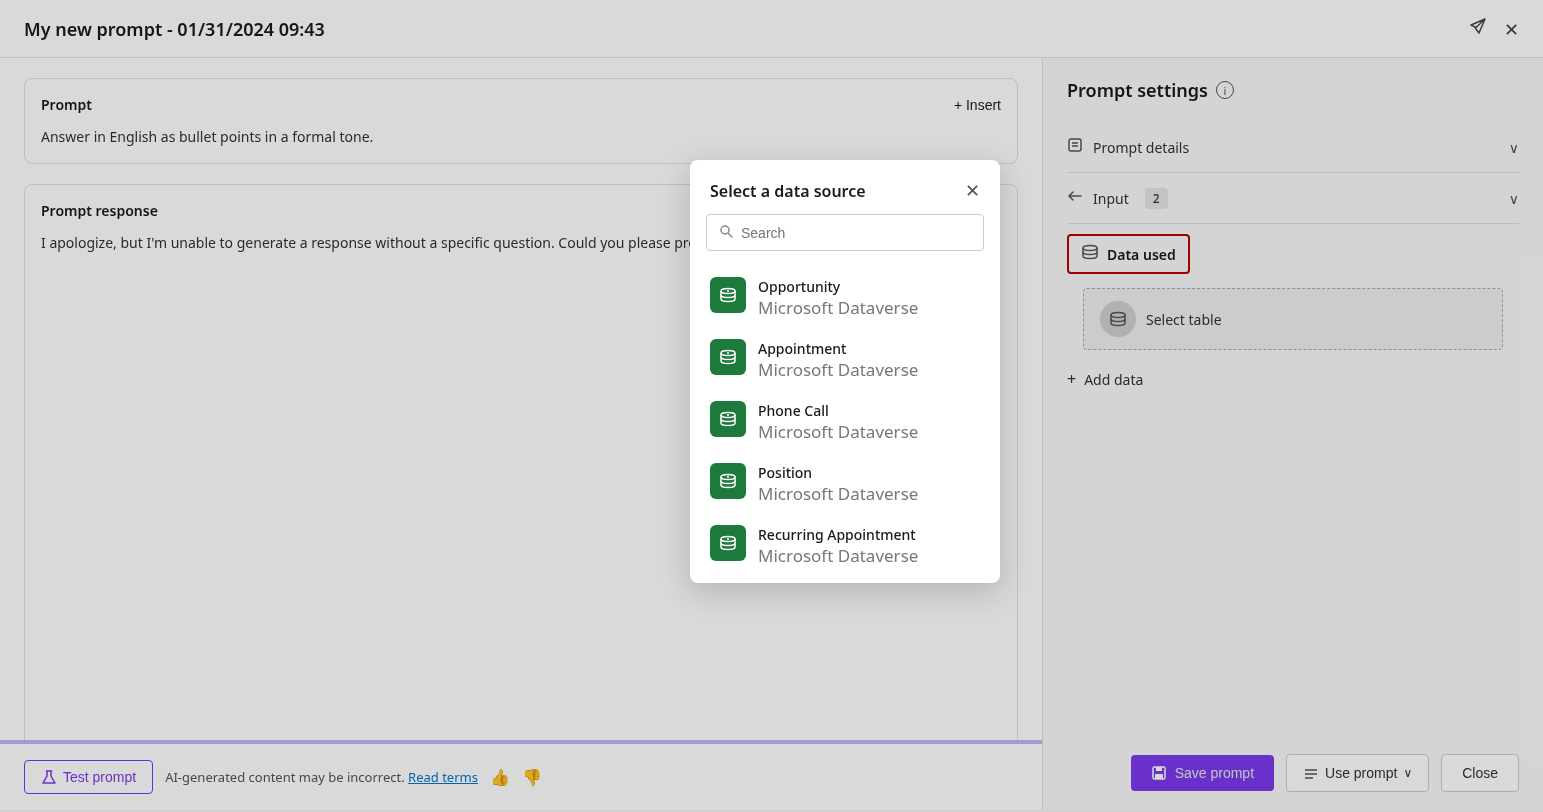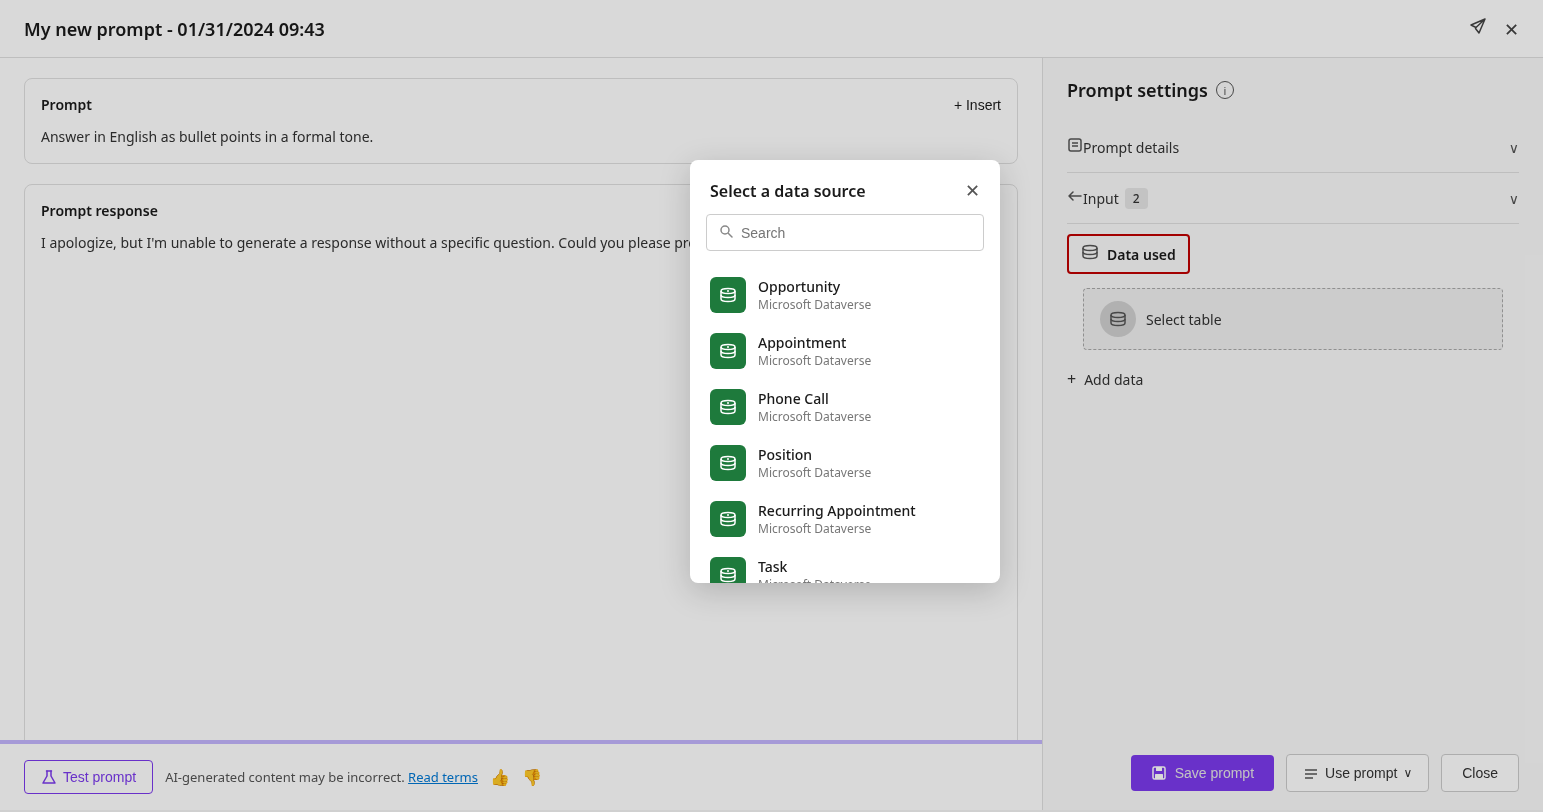--- a/index.html
+++ b/index.html
@@ -182,20 +182,21 @@
       display: flex;
       align-items: center;
       justify-content: space-between;
       padding: 14px 0;
       cursor: pointer;
       border-bottom: 1px solid #e0e0e0;
     }
     .settings-row-left {
       display: flex;
       align-items: center;
+      gap: 10px;
       font-size: 14px;
       color: #333;
     }
     .settings-row-icon {
       font-size: 16px;
       color: #555;
     }
     .chevron-icon {
       font-size: 14px;
       color: #555;
@@ -396,21 +397,21 @@
     .item-info {
       display: flex;
       flex-direction: column;
     }
     .item-name {
       font-size: 14px;
       color: #1a1a1a;
       font-weight: 500;
     }
     .item-source {
-      font-size: 12px;
+      font-size: 17px;
       color: #777;
     }
   </style>
 </head>
 <body>
 
 <div class="title-bar">
   <span class="title-bar-title">My new prompt - 01/31/2024 09:43</span>
   <div class="title-bar-icons">
     <span class="title-icon">

